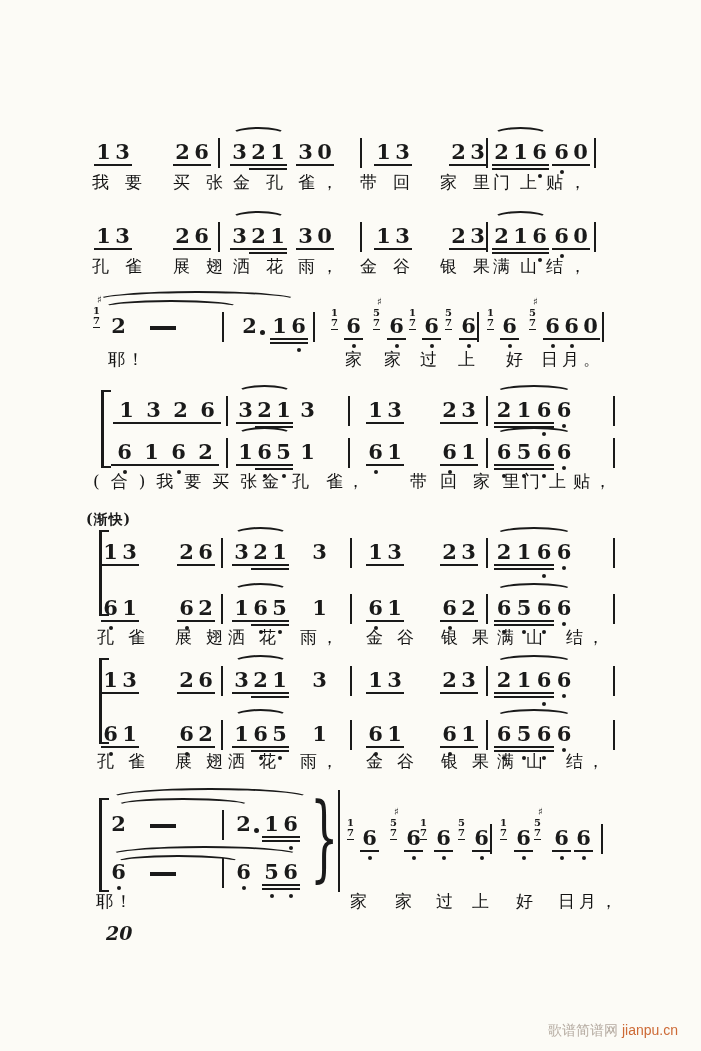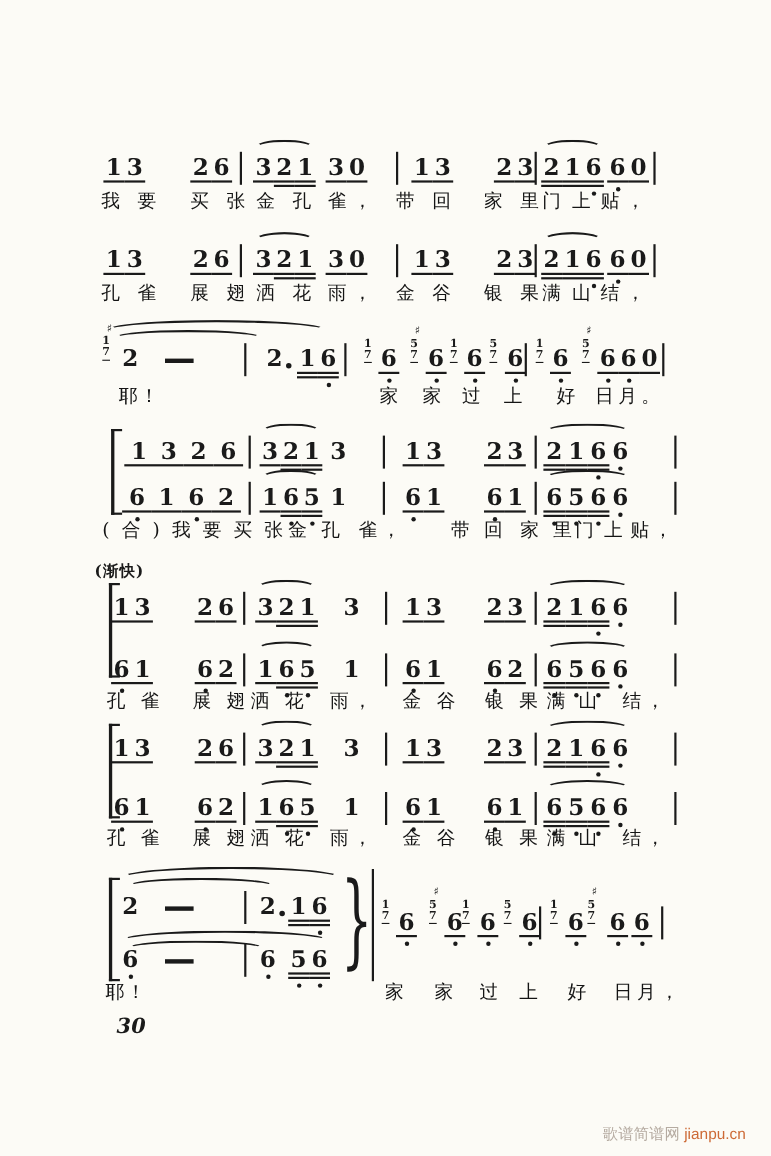--- a/index.html
+++ b/index.html
@@ -1101,17 +1101,17 @@
       </div>
       <div class="bar" style="height: 30px; left: 601px; top: 824px;"></div>
       <div class="lyric" style="letter-spacing: 2px; left: 96px; top: 890px;">耶！</div>
       <div class="lyric" style="left: 350px; top: 890px;">家</div>
       <div class="lyric" style="left: 395px; top: 890px;">家</div>
       <div class="lyric" style="left: 436px; top: 890px;">过</div>
       <div class="lyric" style="left: 472px; top: 890px;">上</div>
       <div class="lyric" style="left: 516px; top: 890px;">好</div>
       <div class="lyric" style="letter-spacing: 4px; left: 558px; top: 890px;">日月，</div>
     </div>
-  <div class="pagenum">30</div>
+  <div class="pagenum">20</div>
   <div class="watermark">
     <span class="wm-site">歌谱简谱网</span><span class="wm-link">jianpu.cn</span>
   </div>
 </div>
 
 </body></html>

